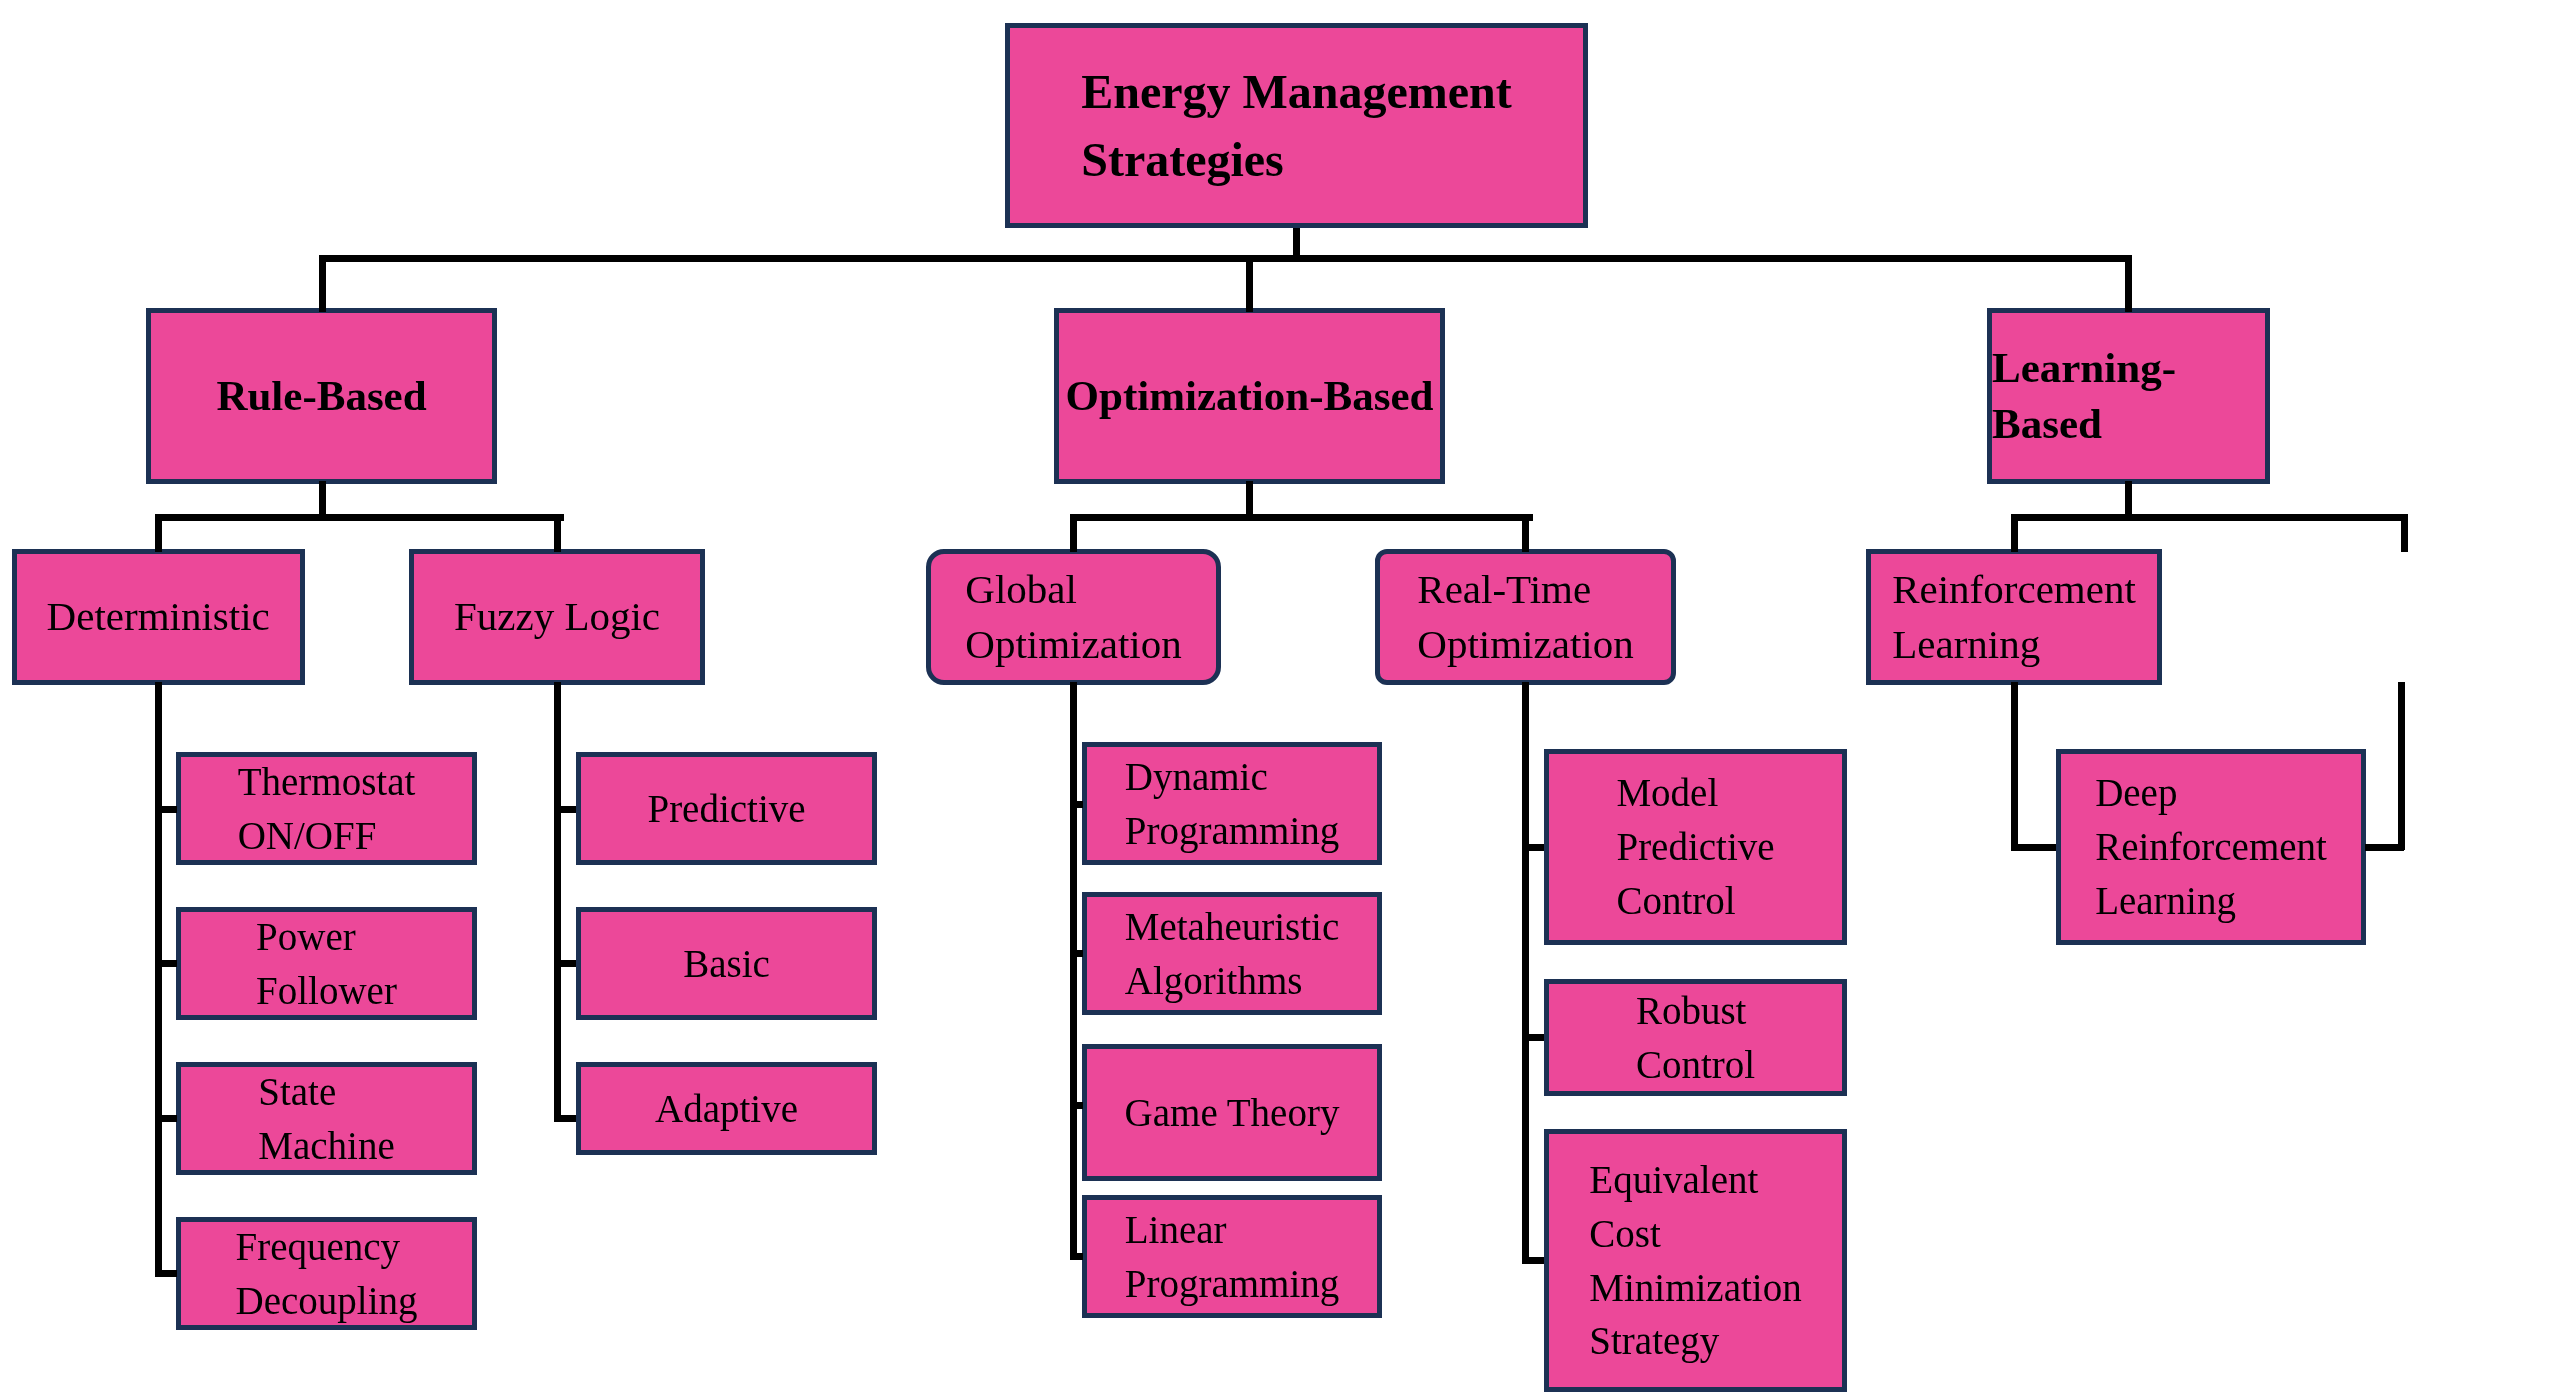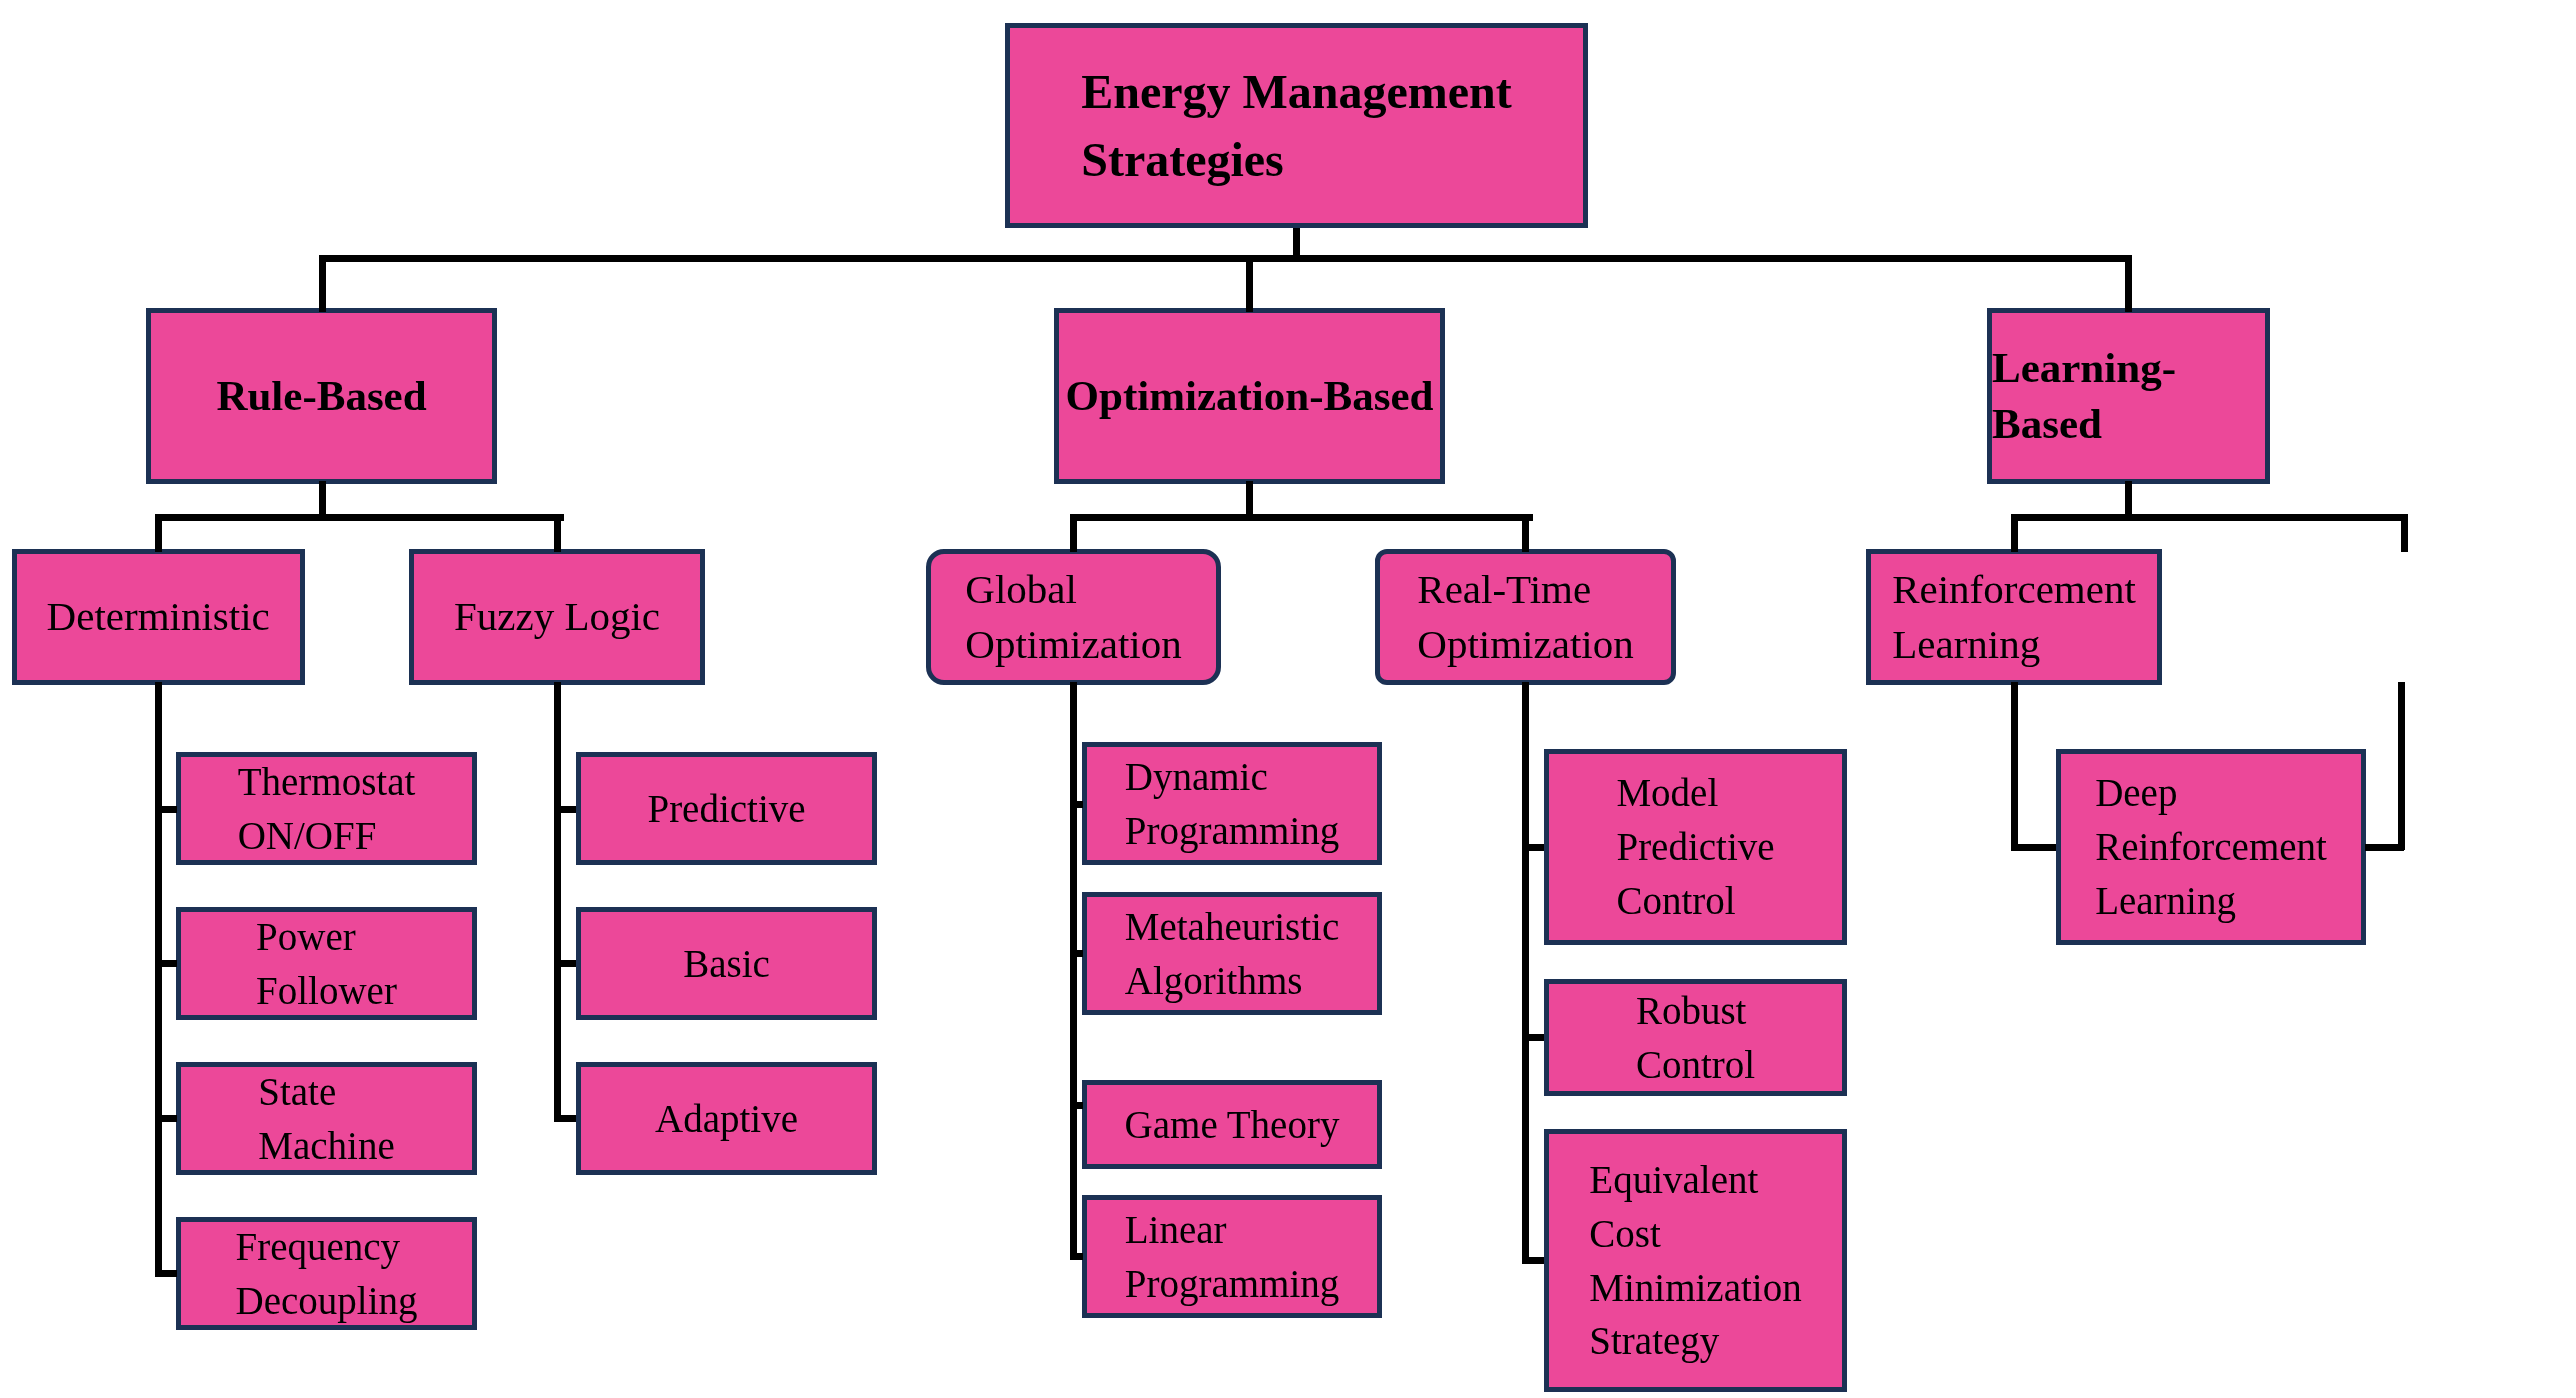--- a/index.html
+++ b/index.html
@@ -60,27 +60,27 @@
 ON/OFF</div>
   <div class="box leaf" style="left:176px;  top:907px; width:301px; height:113px;">Power
 Follower</div>
   <div class="box leaf" style="left:176px;  top:1062px; width:301px; height:113px;">State
 Machine</div>
   <div class="box leaf" style="left:176px;  top:1217px; width:301px; height:113px;">Frequency
 Decoupling</div>
 
   <div class="box leaf" style="left:576px;  top:752px;  width:301px; height:113px;">Predictive</div>
   <div class="box leaf" style="left:576px;  top:907px; width:301px; height:113px;">Basic</div>
-  <div class="box leaf" style="left:576px;  top:1062px; width:301px; height:113px;">Adaptive</div>
+  <div class="box leaf" style="left:576px;  top:1062px; width:301px; height:93px;">Adaptive</div>
 
   <div class="box leaf" style="left:1082px; top:742px;  width:300px; height:123px;">Dynamic
 Programming</div>
   <div class="box leaf" style="left:1082px; top:892px; width:300px; height:123px;">Metaheuristic
 Algorithms</div>
-  <div class="box leaf" style="left:1082px; top:1080px; width:300px; height:89px;">Game Theory</div>
+  <div class="box leaf" style="left:1082px; top:1044px; width:300px; height:137px;">Game Theory</div>
   <div class="box leaf" style="left:1082px; top:1195px; width:300px; height:123px;">Linear
 Programming</div>
 
   <div class="box leaf" style="left:1544px; top:749px;  width:303px; height:196px;">Model
 Predictive
 Control</div>
   <div class="box leaf" style="left:1544px; top:979px; width:303px; height:117px;">Robust
 Control</div>
   <div class="box leaf" style="left:1544px; top:1129px; width:303px; height:263px;">Equivalent
 Cost

